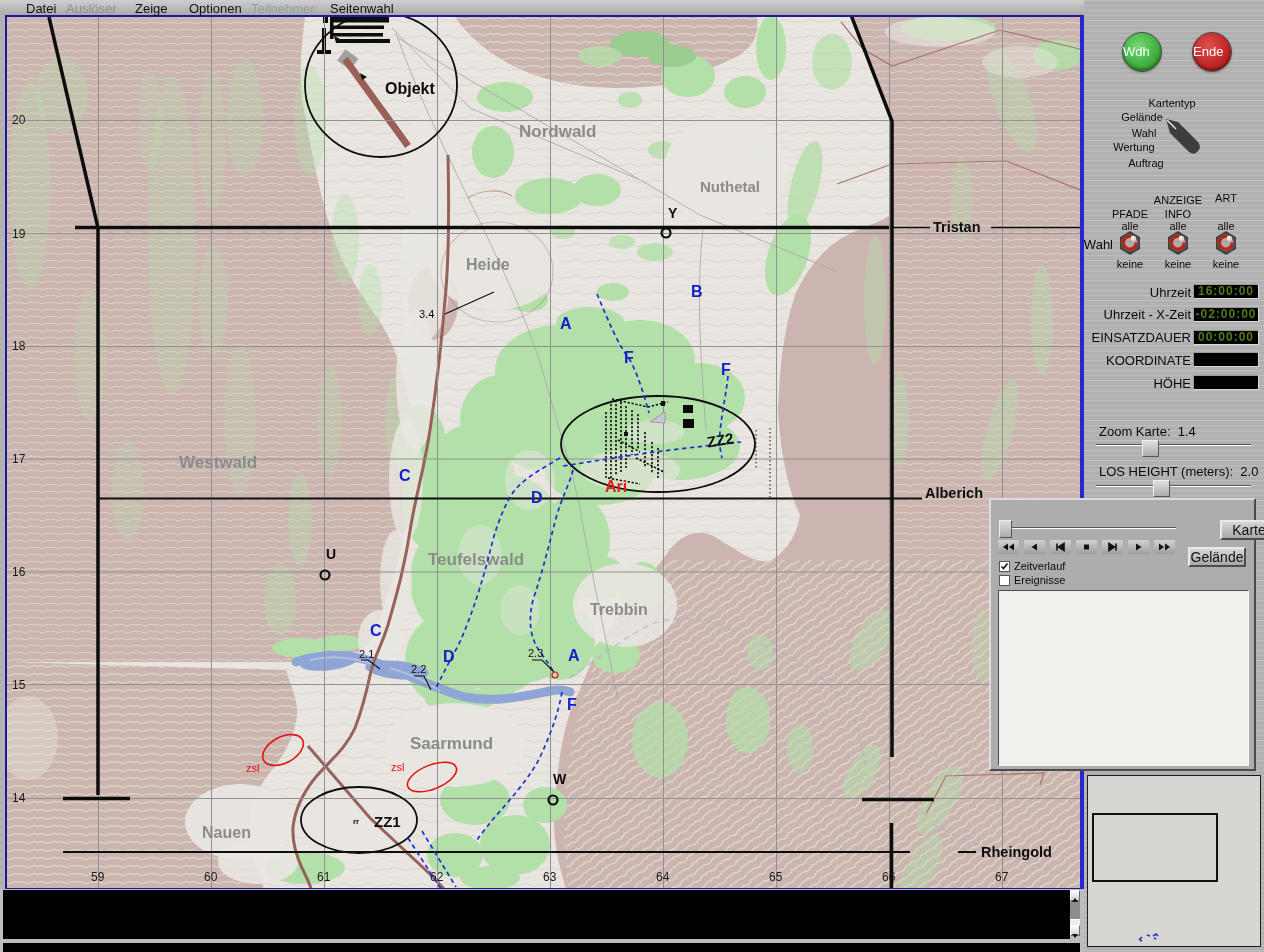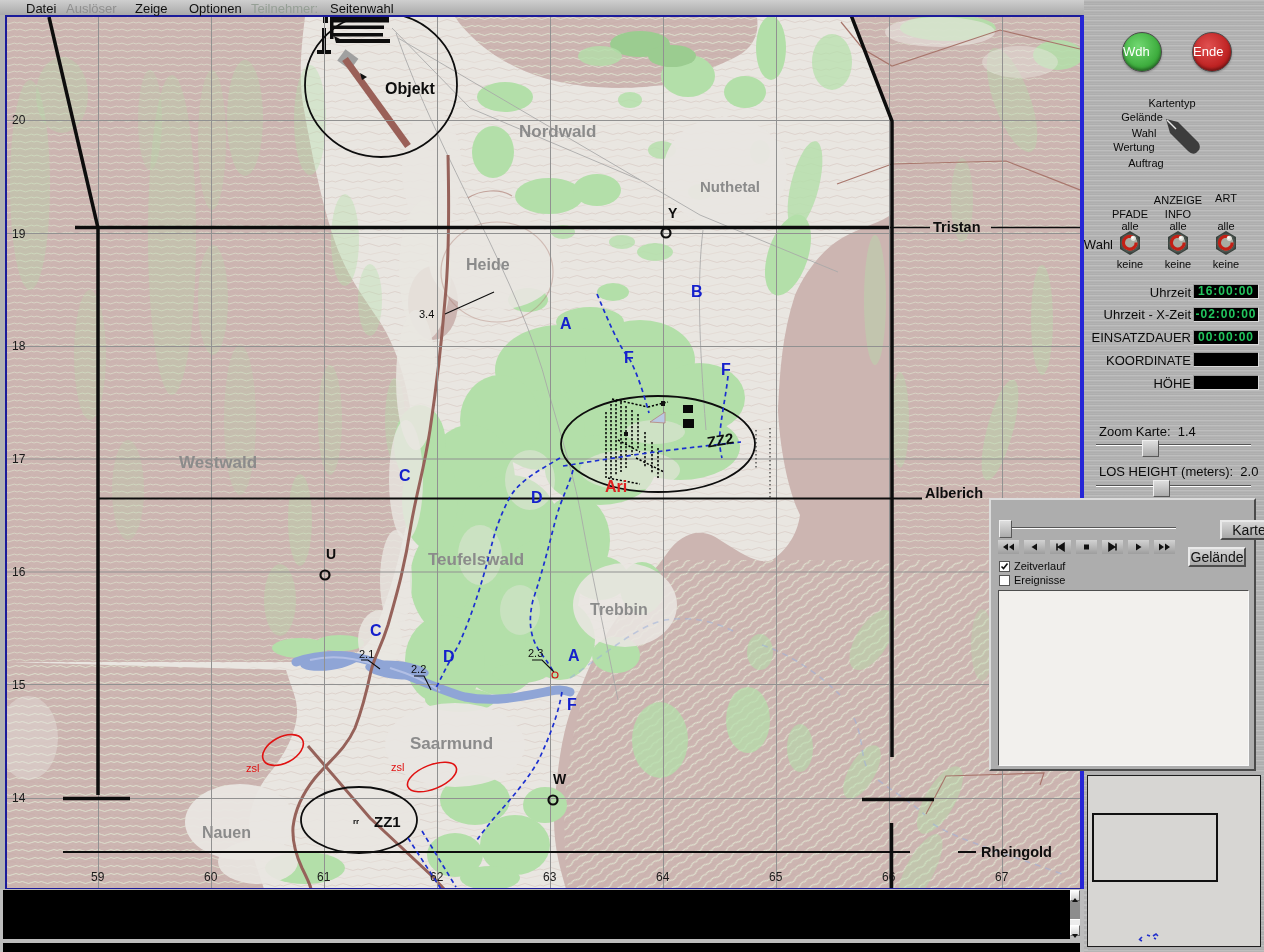--- a/index.html
+++ b/index.html
@@ -6,21 +6,21 @@
 #menubar{left:0;top:0;width:1084px;height:15px;background:linear-gradient(#cfcfcf,#a9a9a9);font-size:13px;color:#111}
 #menubar span{position:absolute;top:1px;white-space:nowrap}
 #rightpanel{left:1084px;top:0;width:180px;height:952px;background:#b5b5b5}
 .metal{background-image:repeating-linear-gradient(180deg,rgba(255,255,255,.20) 0px,rgba(255,255,255,.20) 1px,rgba(125,125,125,.08) 2px,rgba(200,200,200,.14) 3px,rgba(255,255,255,.08) 4px,rgba(110,110,110,.10) 5px);}
 #rightpanel{background:#aeaeae}
 #mapborder{left:5px;top:15px;width:1079px;height:875px;border:2px solid #1b1b9a;border-left:3px solid #1b1b9a;border-right:4px solid #2626d6;box-sizing:border-box}
 #mapsvg{left:7px;top:17px}
 .rbtn{border-radius:50%;width:38px;height:38px;color:#fff;font-size:13px;text-align:left;line-height:38px}
 .rlab{white-space:nowrap;font-size:11px;color:#0a0a0a;transform:translateX(-50%)}
 .rlabr{white-space:nowrap;font-size:13px;color:#0a0a0a;transform:translateX(-100%)}
-.blkbox{background:#000;border:1px solid #d9d9d9;border-top-color:#9a9a9a;border-left-color:#9a9a9a;width:64px;height:13px;font-size:12px;font-weight:bold;color:#22c55e;text-align:center;line-height:13px;letter-spacing:1px}
+.blkbox{background:#000;border:1px solid #d9d9d9;border-top-color:#9a9a9a;border-left-color:#9a9a9a;width:64px;height:13px;font-size:12px;font-weight:bold;color:#4d7c0f;text-align:center;line-height:13px;letter-spacing:1px}
 .track{height:1px;background:#fdfdfd;border-top:1px solid #555}
 .shandle{background:linear-gradient(#dedede,#ababab);border:1px solid;border-color:#efefef #585858 #585858 #efefef}
 #playpanel{left:989px;top:498px;width:267px;height:273px;background:#adadad;border:2px solid;border-color:#dcdcdc #4a4a4a #4a4a4a #dcdcdc;box-sizing:border-box}
 .pbtn{width:58px;height:20px;background:linear-gradient(#d6d6d6,#a8a8a8);border:2px solid;border-color:#e9e9e9 #4d4d4d #4d4d4d #e9e9e9;box-sizing:border-box;font-size:14px;color:#111;text-align:center;line-height:16px}
 .cb{width:9px;height:9px;background:#fff;border:1px solid #555;box-sizing:content-box}
 .cb svg{display:block;margin:0}
 .cblab{font-size:11px;color:#0a0a0a}
 #listbox{left:998px;top:590px;width:249px;height:174px;background:#f2f0ed;border:1px solid;border-color:#4d4d4d #f8f8f8 #f8f8f8 #4d4d4d}
 #minipanel{left:1087px;top:775px;width:174px;height:172px;background:#d7d6d3;border:1px solid #1d1d1d;box-sizing:border-box}
 #minirect{left:1092px;top:813px;width:126px;height:69px;border:2px solid #111;box-sizing:border-box}

